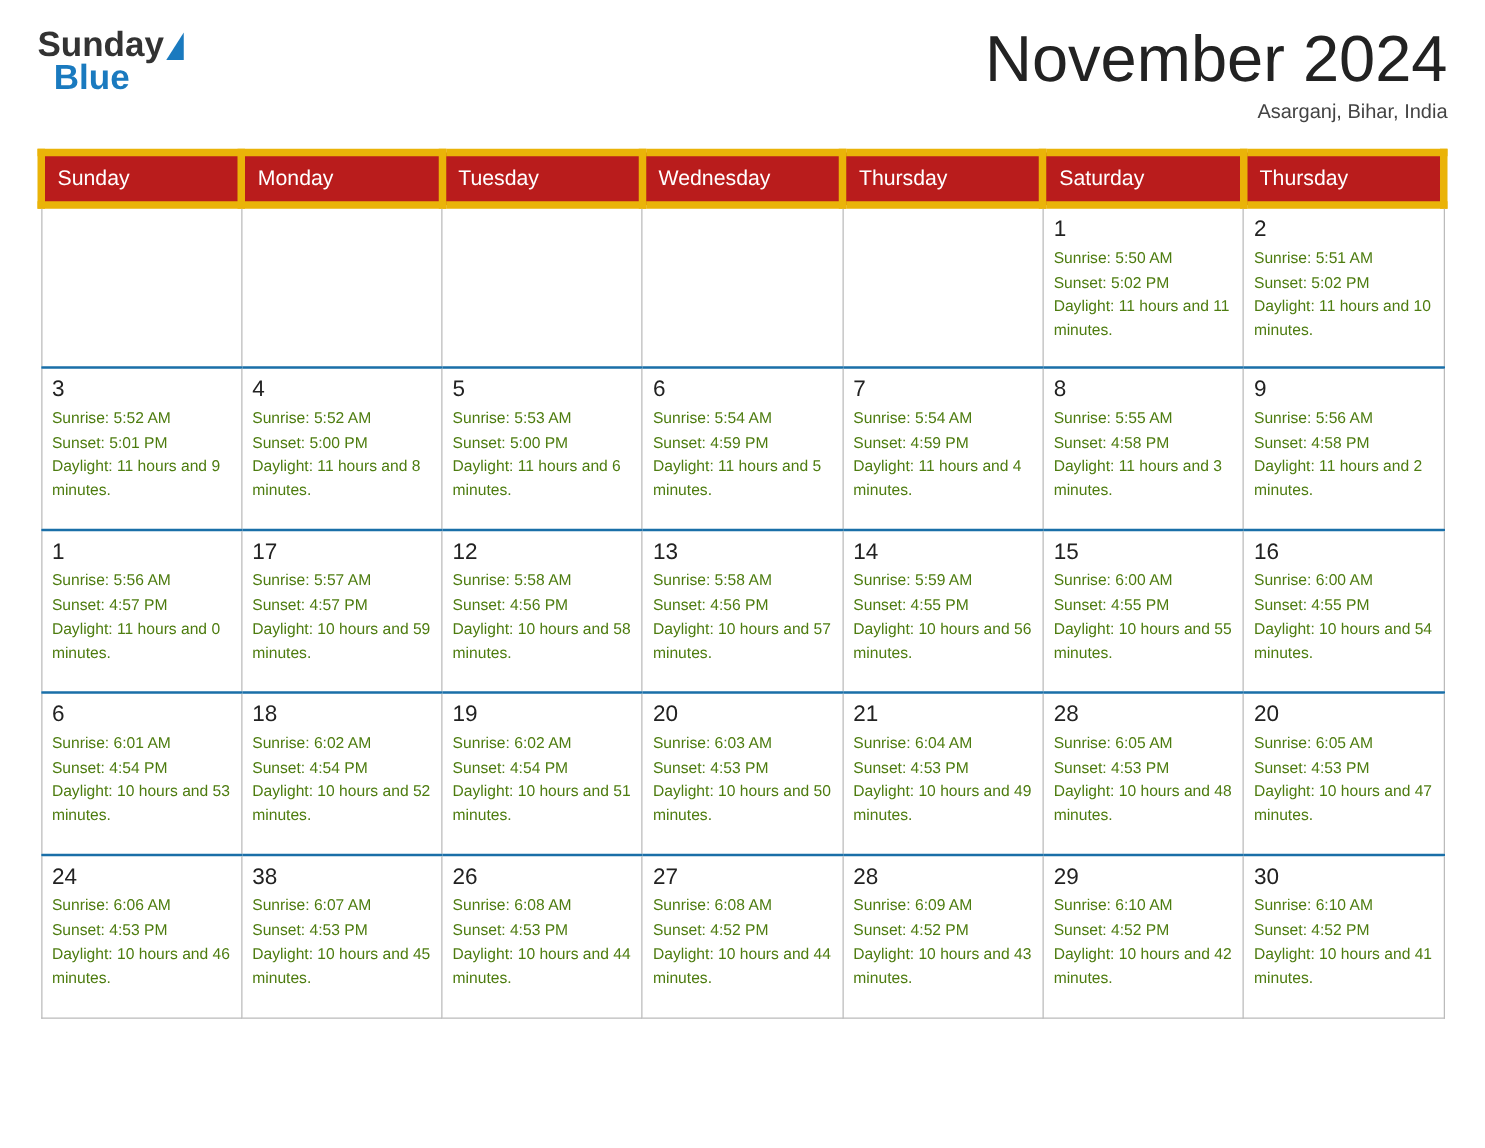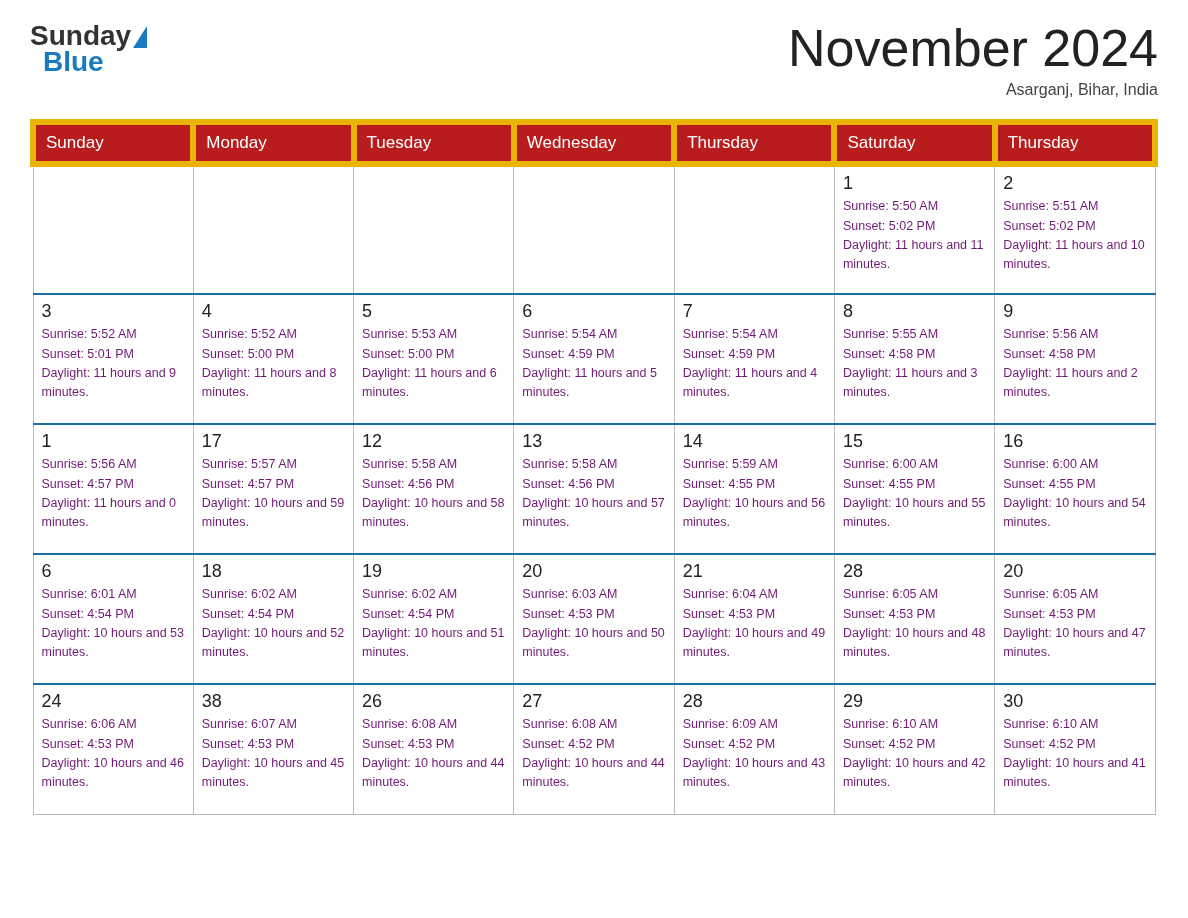--- a/index.html
+++ b/index.html
@@ -84,21 +84,21 @@
     }
     .day-number {
       font-size: 18px;
       color: #222;
       font-weight: normal;
       display: block;
       margin-bottom: 3px;
     }
     .day-info {
       font-size: 12.5px;
-      color: #701a75;
+      color: #4d7c0f;
       line-height: 1.55;
     }
     .empty-cell {
       background: #fff;
     }
     .row-top td {
       border-top: 2px solid #1a6fa8;
     }
     .calendar tr:first-child td {
       border-top: 1px solid #aaa;

